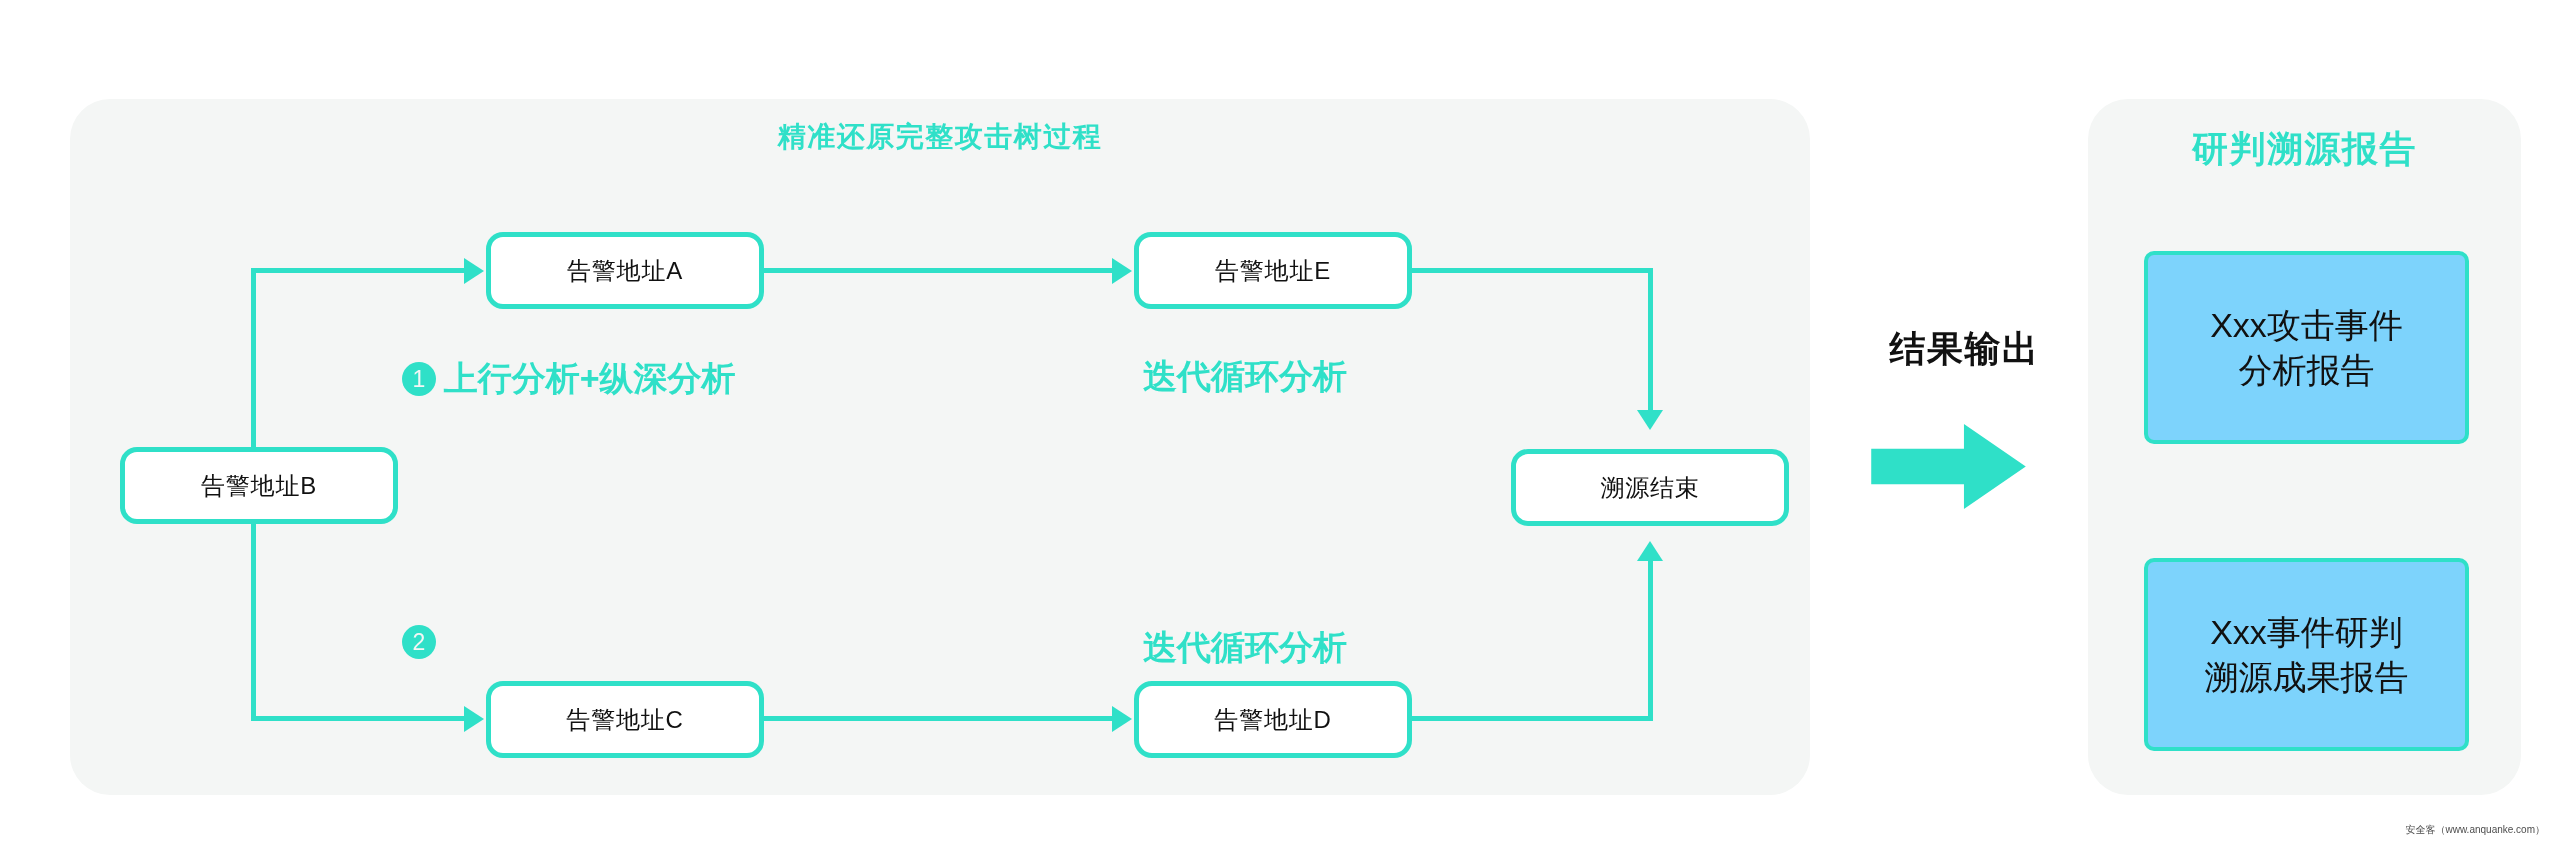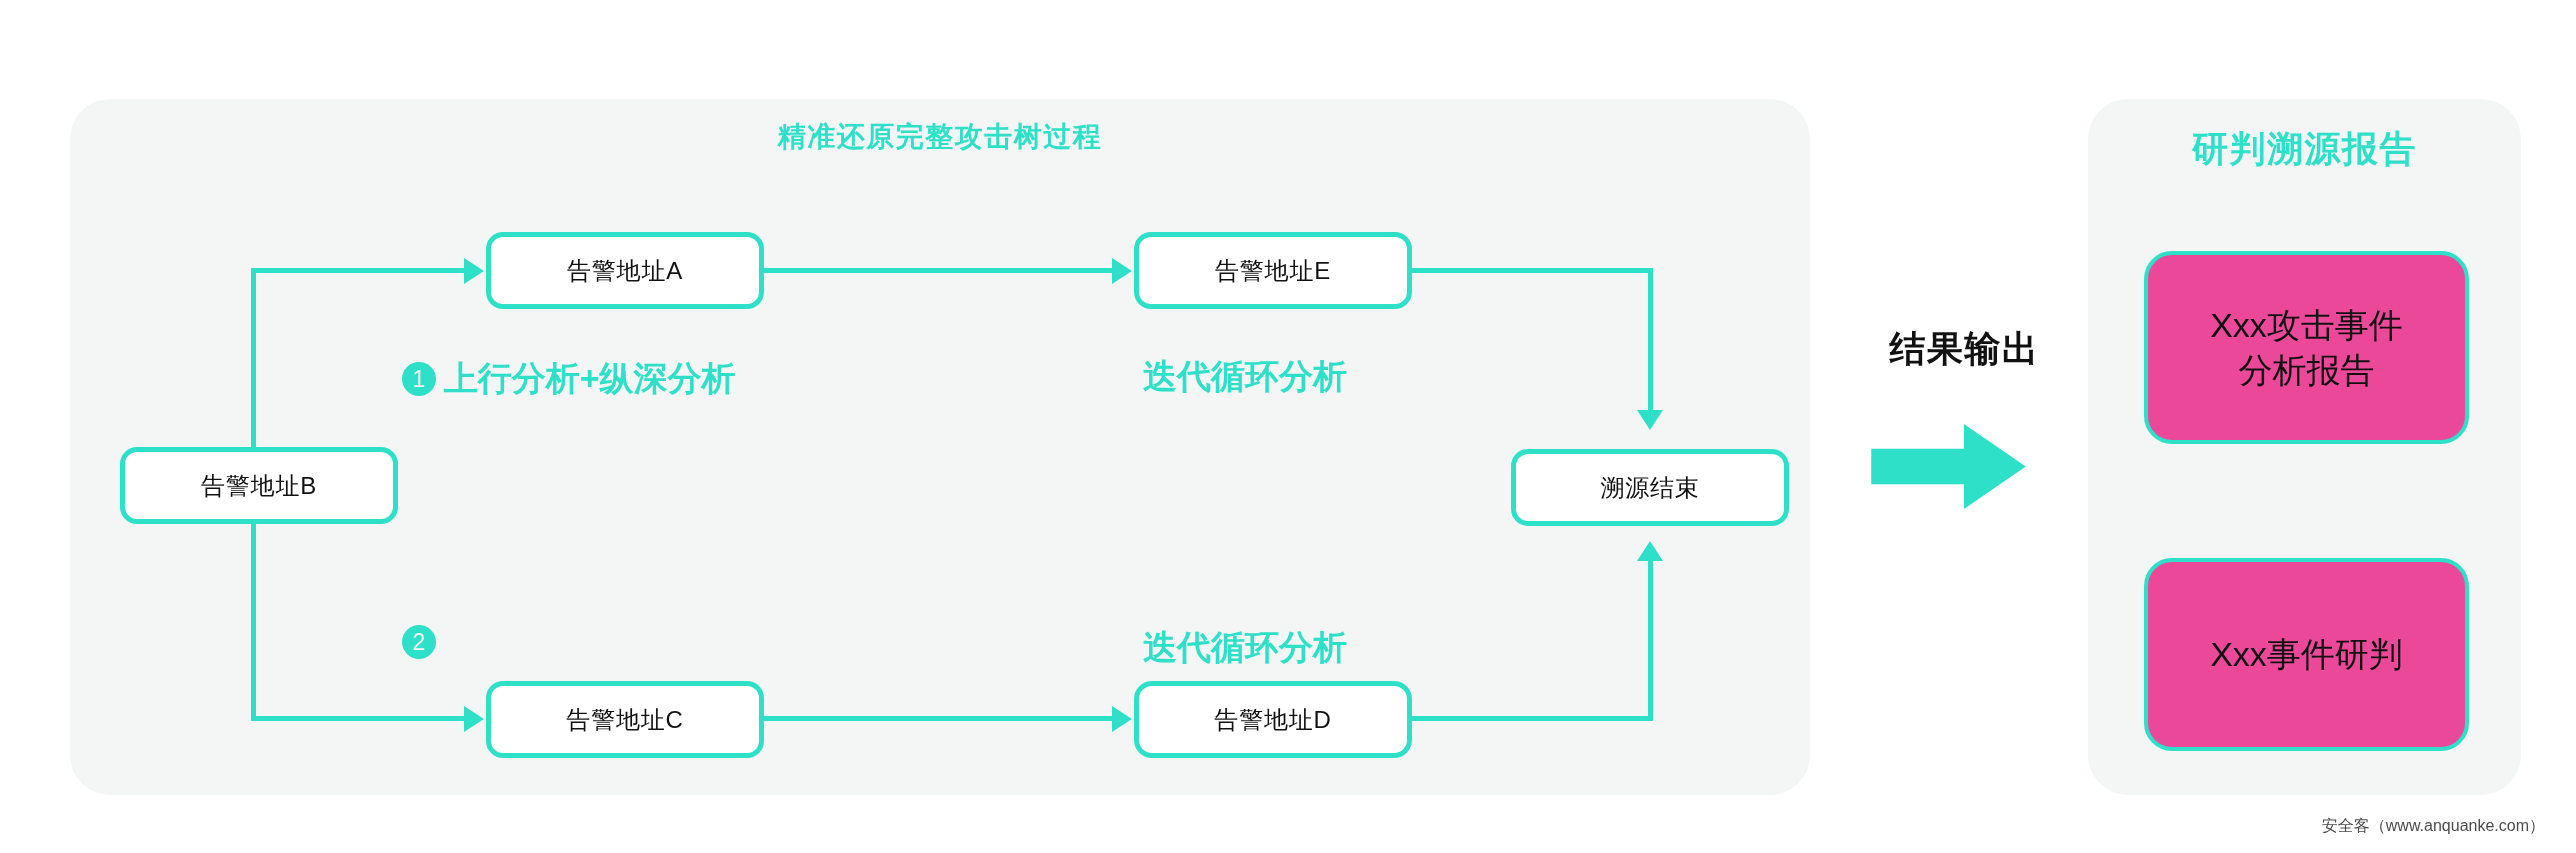--- a/index.html
+++ b/index.html
@@ -56,23 +56,23 @@
   #node-a { left: 486px;  top: 232px; width: 278px; height: 77px; }
   #node-b { left: 120px;  top: 447px; width: 278px; height: 77px; }
   #node-c { left: 486px;  top: 681px; width: 278px; height: 77px; }
   #node-e { left: 1134px; top: 232px; width: 278px; height: 77px; }
   #node-d { left: 1134px; top: 681px; width: 278px; height: 77px; border-radius: 18px; }
   #node-end { left: 1511px; top: 449px; width: 278px; height: 77px; }
 
   
   .report-card {
     position: absolute;
-    background: #ec4899;
+    background: #7dd3fc;
     border: 4.6px solid #2FE0C8;
-    border-radius: 28px;
+    border-radius: 10px;
     display: flex;
     flex-direction: column;
     align-items: center;
     justify-content: center;
     color: #111111;
     font-size: 34px;
     line-height: 1.30;
     box-sizing: border-box;
     white-space: nowrap;
     text-align: center;
@@ -168,21 +168,21 @@
     width: 155px;
     height: 85px;
   }
 
   
   #watermark {
     position: absolute;
     right: 31px;
     bottom: 17px;
     color: #2b2b2b;
-    font-size: 16px;
+    font-size: 10px;
     white-space: nowrap;
     opacity: .85;
   }
 </style>
 </head>
 <body>
 
 <div class="panel" id="left-panel"></div>
 <div class="panel-title" id="left-title" style="left:70px;width:1740px;">精准还原完整攻击树过程</div>
 
@@ -234,16 +234,17 @@
 
 <div class="panel" id="right-panel"></div>
 <div class="panel-title" id="right-title" style="left:2088px;width:433px;">研判溯源报告</div>
 
 <div class="report-card" id="report-1">
   <span>Xxx攻击事件</span>
   <span>分析报告</span>
 </div>
 <div class="report-card" id="report-2">
   <span>Xxx事件研判</span>
+  <span>溯源成果报告</span>
 </div>
 
 <div id="watermark">安全客（www.anquanke.com）</div>
 
 
 </body></html>

